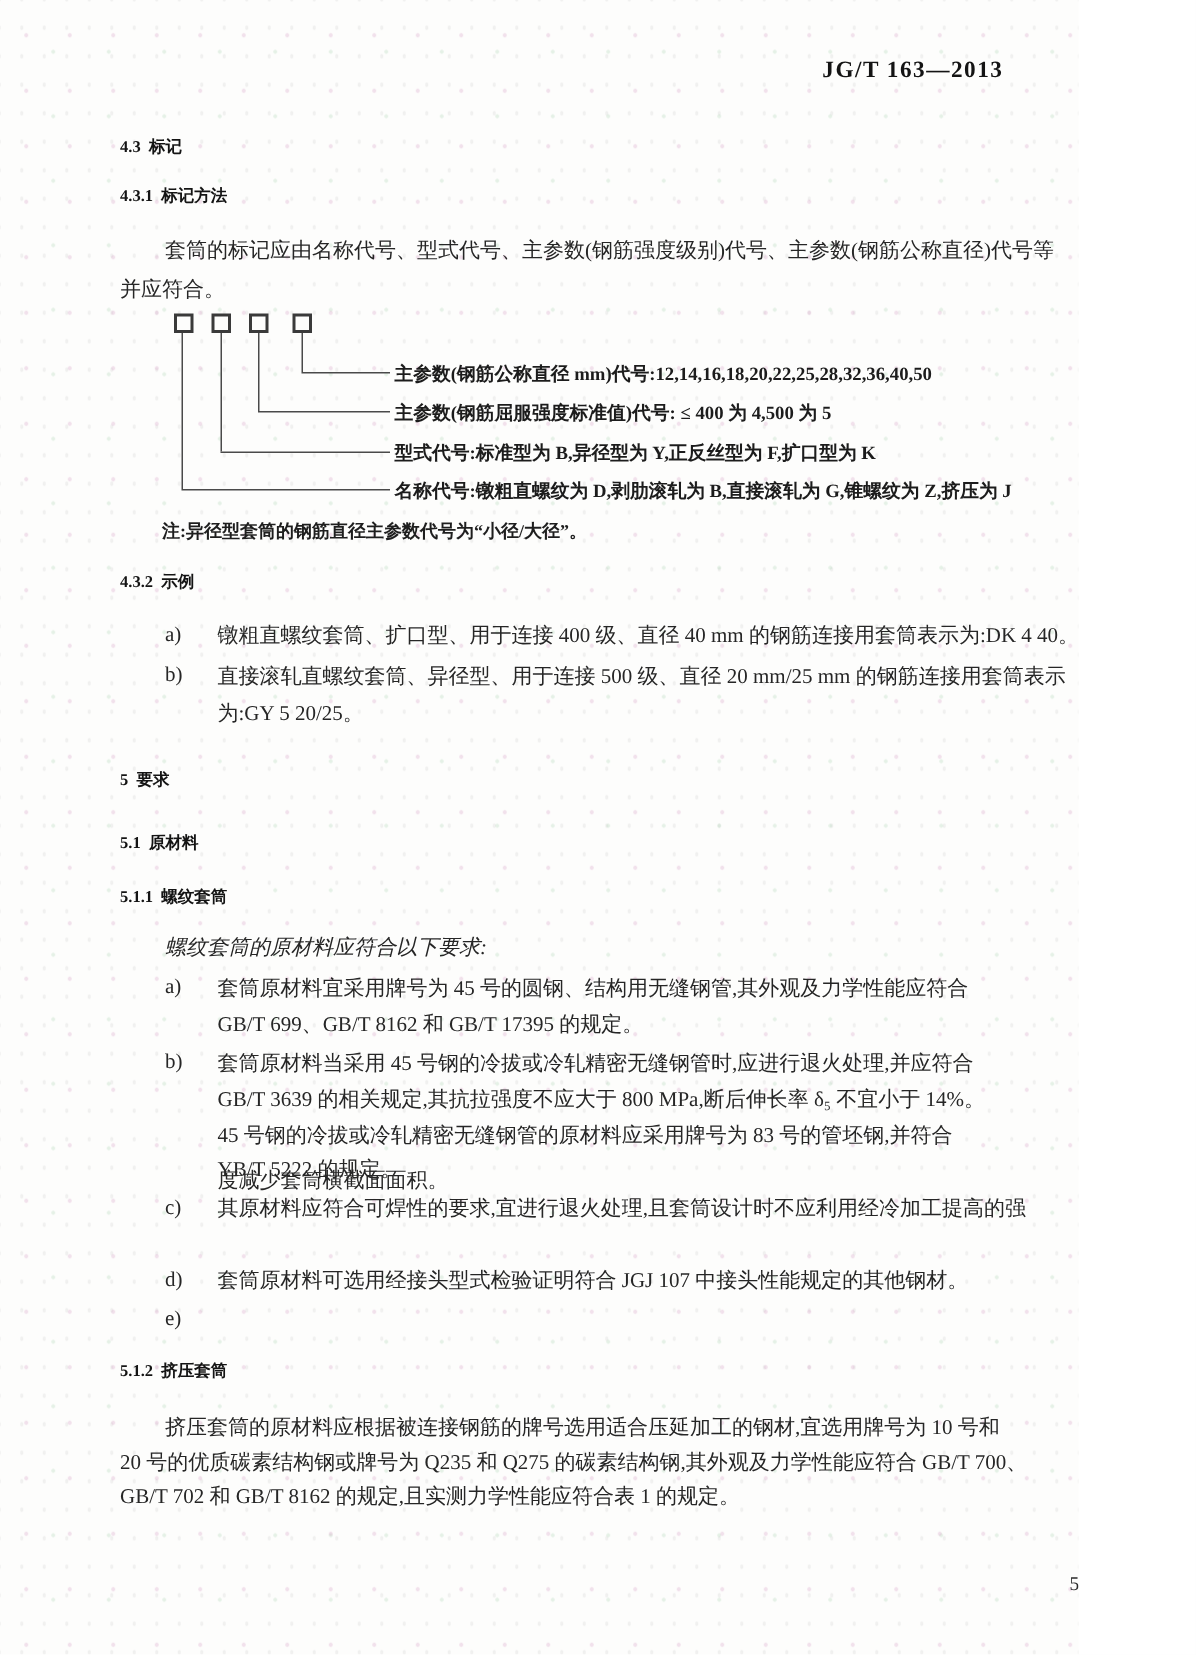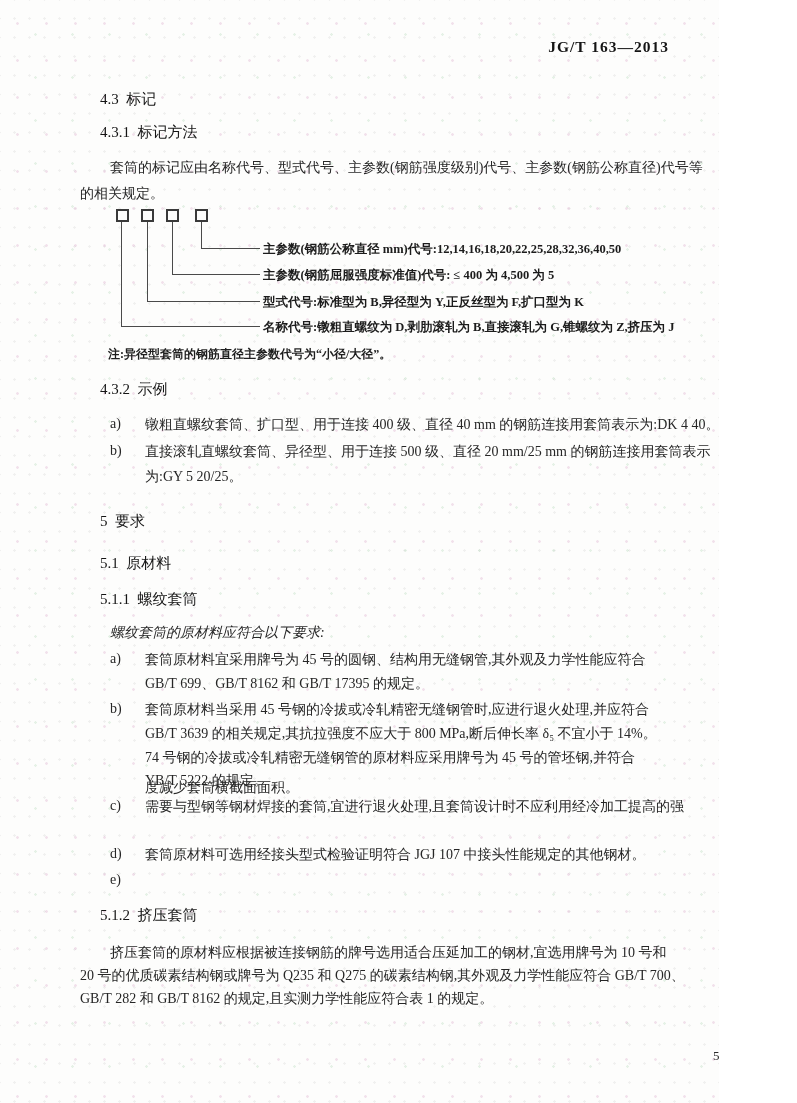--- a/index.html
+++ b/index.html
@@ -12,42 +12,42 @@
     background-image:
       radial-gradient(rgba(214,160,198,0.30) 1px, transparent 1.4px),
       radial-gradient(rgba(160,206,168,0.26) 1px, transparent 1.4px),
       radial-gradient(rgba(130,130,130,0.10) 1px, transparent 1.3px);
     background-size:29px 37px, 37px 43px, 15px 19px;
     background-position:3px 5px, 17px 13px, 7px 9px;
     font-family:"Liberation Serif","DejaVu Sans",serif;
     color:#262626;
   }
   .line{position:absolute;white-space:pre;font-size:14px;line-height:1.25;color:#262626;}
-  .h{position:absolute;white-space:pre;font-weight:normal;color:#141414;font-size:15px;margin-left:20px;}
+  .h{position:absolute;white-space:pre;font-weight:bold;color:#141414;font-size:11px;}
   .marker{position:absolute;white-space:pre;font-size:14px;color:#262626;}
   .std-ref{position:absolute;top:38px;right:50px;font-weight:bold;font-size:15.5px;letter-spacing:1px;color:#141414;white-space:pre;}
   .dlabel{position:absolute;white-space:pre;font-size:12.5px;font-weight:bold;color:#1c1c1c;}
   .sq{position:absolute;width:9px;height:9px;border:2px solid #3a3a3a;background:transparent;}
   .vline{position:absolute;width:1px;background:#4a4a4a;}
   .hline{position:absolute;height:1px;background:#4a4a4a;}
   .note{position:absolute;white-space:pre;font-size:12px;font-weight:600;color:#1e1e1e;}
   .pagenum{position:absolute;font-size:13px;color:#2a2a2a;}
 </style>
 </head>
 <body>
 
 <div class="page">
 
   <div class="std-ref">JG/T 163—2013</div>
 
   <div class="h" style="top:90px;left:80px;">4.3  标记</div>
 
   <div class="h" style="top:123px;left:80px;">4.3.1  标记方法</div>
   <div class="line" style="top:159px;left:110px;">套筒的标记应由名称代号、型式代号、主参数(钢筋强度级别)代号、主参数(钢筋公称直径)代号等</div>
-  <div class="line" style="top:185px;left:80px;">的相关规定。</div>
+  <div class="line" style="top:185px;left:80px;">并应符合。</div>
 
   <div class="sq" style="top:209px;left:116px;"></div>
   <div class="sq" style="top:209px;left:141px;"></div>
   <div class="sq" style="top:209px;left:166px;"></div>
   <div class="sq" style="top:209px;left:195px;"></div>
 
   <div class="vline" style="left:121px;top:222px;height:104px;"></div>
   <div class="vline" style="left:147px;top:222px;height:79px;"></div>
   <div class="vline" style="left:172px;top:222px;height:52px;"></div>
   <div class="vline" style="left:201px;top:222px;height:26px;"></div>
@@ -79,32 +79,32 @@
 
   <div class="line" style="top:624px;left:110px;font-style:italic;">螺纹套筒的原材料应符合以下要求:</div>
 
   <div class="marker" style="top:651px;left:110px;">a)</div>
   <div class="line" style="top:651px;left:145px;">套筒原材料宜采用牌号为 45 号的圆钢、结构用无缝钢管,其外观及力学性能应符合</div>
   <div class="line" style="top:675px;left:145px;">GB/T 699、GB/T 8162 和 GB/T 17395 的规定。</div>
 
   <div class="marker" style="top:701px;left:110px;">b)</div>
   <div class="line" style="top:701px;left:145px;">套筒原材料当采用 45 号钢的冷拔或冷轧精密无缝钢管时,应进行退火处理,并应符合</div>
   <div class="line" style="top:725px;left:145px;">GB/T 3639 的相关规定,其抗拉强度不应大于 800 MPa,断后伸长率 δ₅ 不宜小于 14%。</div>
-  <div class="line" style="top:749px;left:145px;">74 号钢的冷拔或冷轧精密无缝钢管的原材料应采用牌号为 45 号的管坯钢,并符合</div>
+  <div class="line" style="top:749px;left:145px;">45 号钢的冷拔或冷轧精密无缝钢管的原材料应采用牌号为 83 号的管坯钢,并符合</div>
   <div class="line" style="top:772px;left:145px;">YB/T 5222 的规定。</div>
 
   <div class="marker" style="top:798px;left:110px;">c)</div>
-  <div class="line" style="top:798px;left:145px;">需要与型钢等钢材焊接的套筒,宜进行退火处理,且套筒设计时不应利用经冷加工提高的强</div>
+  <div class="line" style="top:798px;left:145px;">其原材料应符合可焊性的要求,宜进行退火处理,且套筒设计时不应利用经冷加工提高的强</div>
   <div class="line" style="top:779px;left:145px;">度减少套筒横截面面积。</div>
 
   <div class="marker" style="top:846px;left:110px;">d)</div>
   <div class="line" style="top:846px;left:145px;">套筒原材料可选用经接头型式检验证明符合 JGJ 107 中接头性能规定的其他钢材。</div>
 
   <div class="marker" style="top:872px;left:110px;">e)</div>
 
   <div class="h" style="top:906px;left:80px;">5.1.2  挤压套筒</div>
   <div class="line" style="top:944px;left:110px;">挤压套筒的原材料应根据被连接钢筋的牌号选用适合压延加工的钢材,宜选用牌号为 10 号和</div>
   <div class="line" style="top:967px;left:80px;">20 号的优质碳素结构钢或牌号为 Q235 和 Q275 的碳素结构钢,其外观及力学性能应符合 GB/T 700、</div>
-  <div class="line" style="top:990px;left:80px;">GB/T 282 和 GB/T 8162 的规定,且实测力学性能应符合表 1 的规定。</div>
+  <div class="line" style="top:990px;left:80px;">GB/T 702 和 GB/T 8162 的规定,且实测力学性能应符合表 1 的规定。</div>
 
   <div class="pagenum" style="top:1048px;left:713px;">5</div>
 
 </div>
 
 </body></html>

